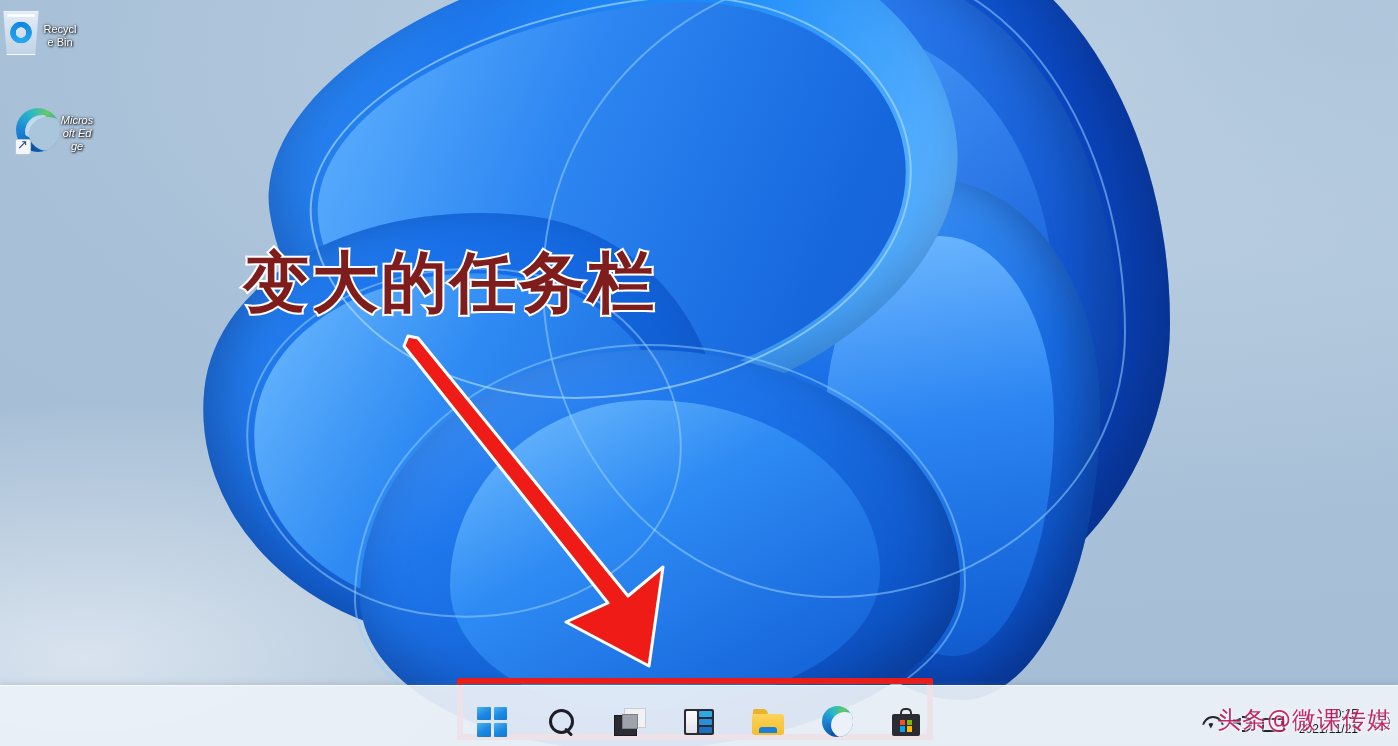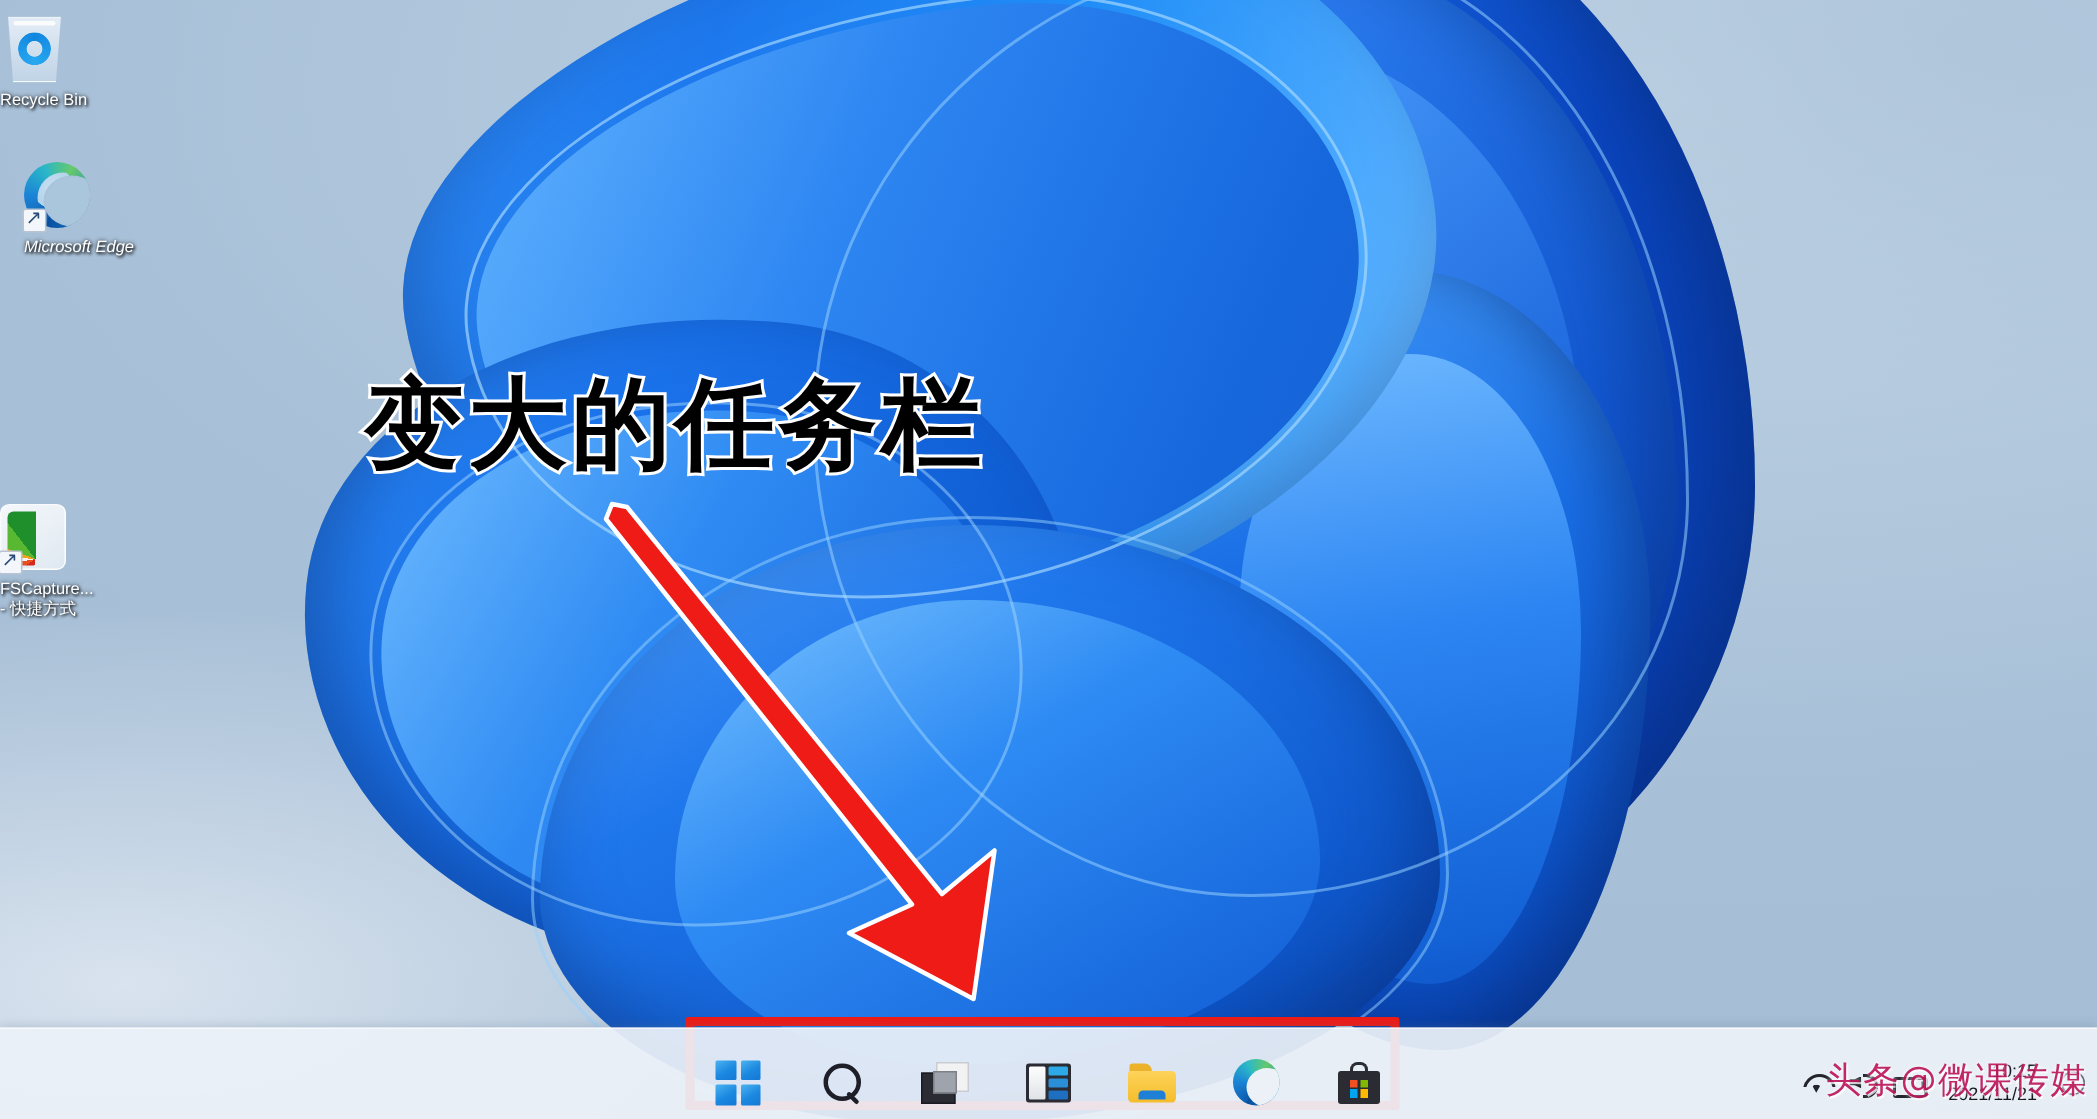--- a/index.html
+++ b/index.html
@@ -117,21 +117,21 @@
   .r3{ left:204px; top:464px; width:612px; height:412px;
        border-radius:48% 52% 56% 44% / 62% 58% 42% 38%;
        border-color:rgba(150,210,255,.5); }
   .r4{ left:96px; top:386px; width:436px; height:352px;
        border-radius:56% 44% 52% 48% / 50% 50% 50% 50%;
        transform:rotate(5deg); border-color:rgba(160,214,255,.5); }
 
   
   .desk-icon{
     position:absolute; width:78px;
-    display:flex; flex-direction:column; align-items:flex-start;
+    display:flex; flex-direction:row; align-items:center;
     text-align:center;
   }
   .di-glyph{ width:46px; height:46px; position:relative; }
   .di-label{
     margin-top:5px; font-size:11px; line-height:13px; color:#ffffff;
     text-shadow:0 0 3px rgba(0,0,0,.9),1px 1px 2px rgba(0,0,0,.85);
     word-break:break-all;
   }
   .shortcut-arrow{
     position:absolute; left:-1px; bottom:-1px; width:16px; height:16px;
@@ -191,21 +191,21 @@
          #d42a20 0deg 46deg, #e8501f 46deg 70deg, #f3f3f3 70deg 84deg,
          #f0a31e 84deg 100deg, #59b832 100deg 132deg, #1e8f2a 132deg 170deg,
          transparent 170deg 360deg);
      border-radius:4px; }
 
   
   #anno-text{
     position:absolute; left:243px; top:238px;
     font-family:"DejaVu Sans","Liberation Sans",sans-serif;
     font-size:66px; font-weight:700; letter-spacing:3px;
-    color:#000000; white-space:nowrap;
+    color:#7f1d1d; white-space:nowrap;
     -webkit-text-stroke:4px #ffffff;
     paint-order:stroke fill;
     text-shadow:0 0 2px rgba(255,255,255,.95);
   }
 
   #arrow-svg{ position:absolute; left:0; top:0; width:1398px; height:746px;
               pointer-events:none; }
 
   #highlight-box{
     position:absolute; left:457px; top:678px; width:476px; height:62px;
@@ -367,28 +367,20 @@
     <div class="di-glyph">
       <div class="edge-logo">
           <div class="edge-cut"></div>
         </div>
       <div class="shortcut-arrow"></div>
     </div>
     <div class="di-label">Microsoft Edge</div>
   </div>
 
 
-  <div class="desk-icon" style="left:0px;top:336px;">
-    <div class="di-glyph">
-      <div class="fsc"></div>
-      <div class="shortcut-arrow"></div>
-    </div>
-    <div class="di-label">FSCapture...</div>
-    <div class="di-label" style="margin-top:0;">- 快捷方式</div>
-  </div>
 
   <div id="anno-text">变大的任务栏</div>
 
   <svg id="arrow-svg" viewBox="0 0 1398 746">
     <polygon points="408,336 418,338 628,596 663,567 649,666 566,622 608,603 404,346" fill="#ee1b16" stroke="#ffffff" stroke-width="3" stroke-linejoin="round"></polygon>
   </svg>
 
   <div id="highlight-box"></div>
 </div>
 

